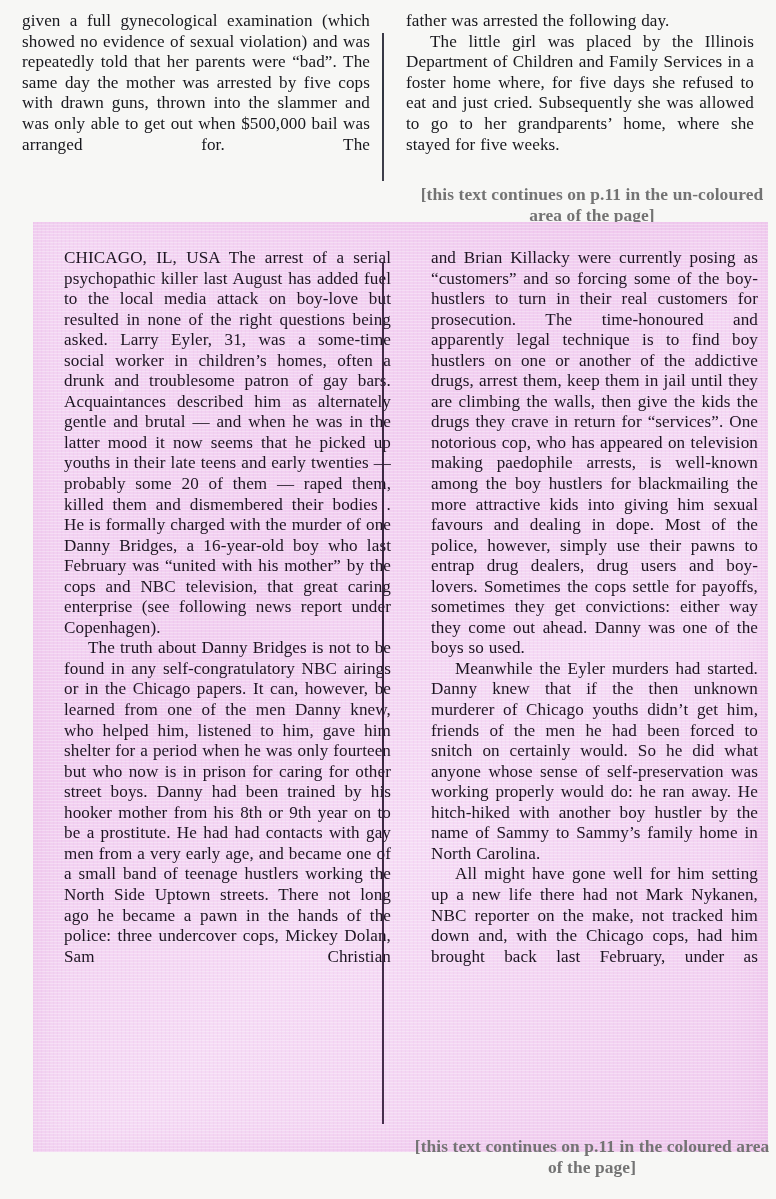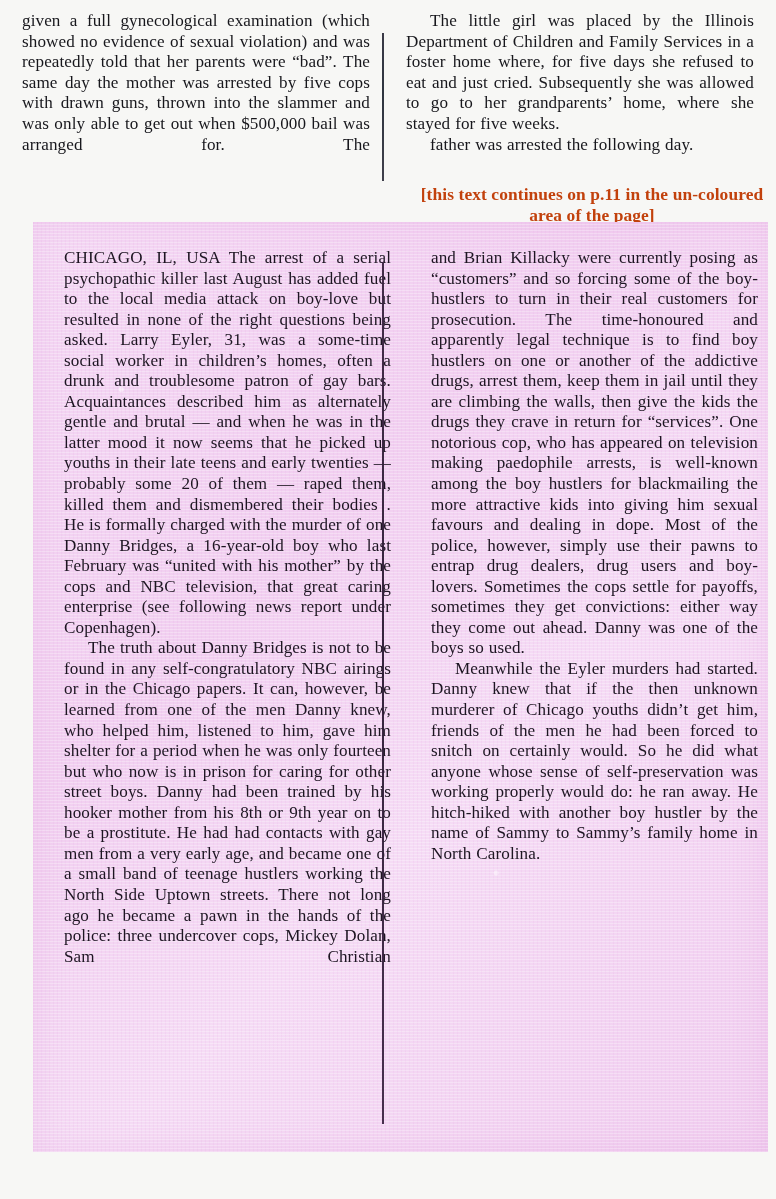--- a/index.html
+++ b/index.html
@@ -127,21 +127,21 @@
 
   .pink-section p.body {
     color: #1d1522;
     font-size: 17.1px;
     line-height: 20.55px;
   }
 
   
   .annot {
     position: absolute;
-    color: #c2410c;
+    color: #737373;
     font-weight: bold;
     font-size: 17.4px;
     line-height: 21px;
     font-family: "Liberation Serif", "DejaVu Serif", serif;
     text-align: center;
     letter-spacing: .1px;
   }
   .annot-top {
     left: 412px;
     top: 184px;
@@ -170,39 +170,41 @@
 <body>
 
 <div class="page">
 
   <div class="top-section">
     <div class="top-cols">
       <div class="top-col-left">
         <p class="body last-full">given a full gynecological examination (which showed no evidence of sexual violation) and was repeatedly told that her parents were “bad”. The same day the mother was arrested by five cops with drawn guns, thrown into the slammer and was only able to get out when $500,000 bail was arranged for. The</p>
       </div>
       <div class="top-col-right">
+        <p class="body">father was arrested the following day.</p>
         <p class="body indent">The little girl was placed by the Illinois Department of Children and Family Services in a foster home where, for five days she refused to eat and just cried. Subsequently she was allowed to go to her grandparents’ home, where she stayed for five weeks.</p>
-        <p class="body">father was arrested the following day.</p>
       </div>
     </div>
     <div class="rule-top"></div>
   </div>
 
   <div class="annot annot-top">[this text continues on p.11  in the un-coloured area of the page]</div>
 
   <div class="pink-section">
     <div class="pink-cols">
       <div class="pink-col-left">
         <p class="body">CHICAGO, IL, USA The arrest of a serial psychopathic killer last August has added fuel to the local media attack on boy-love but resulted in none of the right questions being asked. Larry Eyler, 31, was a some-time social worker in children’s homes, often a drunk and troublesome patron of gay bars. Acquaintances described him as alternately gentle and brutal — and when he was in the latter mood it now seems that he picked up youths in their late teens and early twenties — probably some 20 of them — raped them, killed them and dismembered their bodies . He is formally charged with the murder of one Danny Bridges, a 16-year-old boy who last February was “united with his mother” by the cops and NBC television, that great caring enterprise (see following news report under Copenhagen).</p>
         <p class="body indent last-full">The truth about Danny Bridges is not to be found in any self-congratulatory NBC airings or in the Chicago papers. It can, however, be learned from one of the men Danny knew, who helped him, listened to him, gave him shelter for a period when he was only fourteen but who now is in prison for caring for other street boys. Danny had been trained by his hooker mother from his 8th or 9th year on to be a prostitute. He had had contacts with gay men from a very early age, and became one of a small band of teenage hustlers working the North Side Uptown streets. There not long ago he became a pawn in the hands of the police: three undercover cops, Mickey Dolan, Sam Christian</p>
       </div>
       <div class="pink-col-right">
         <p class="body">and Brian Killacky were currently posing as “customers” and so forcing some of the boy-hustlers to turn in their real customers for prosecution. The time-honoured and apparently legal technique is to find boy hustlers on one or another of the addictive drugs, arrest them, keep them in jail until they are climbing the walls, then give the kids the drugs they crave in return for “services”. One notorious cop, who has appeared on television making paedophile arrests, is well-known among the boy hustlers for blackmailing the more attractive kids into giving him sexual favours and dealing in dope. Most of the police, however, simply use their pawns to entrap drug dealers, drug users and boy-lovers. Sometimes the cops settle for payoffs, sometimes they get convictions: either way they come out ahead. Danny was one of the boys so used.</p>
         <p class="body indent">Meanwhile the Eyler murders had started. Danny knew that if the then unknown murderer of Chicago youths didn’t get him, friends of the men he had been forced to snitch on certainly would. So he did what anyone whose sense of self-preservation was working properly would do: he ran away. He hitch-hiked with another boy hustler by the name of Sammy to Sammy’s family home in North Carolina.</p>
+        <p class="body indent last-full">All might have gone well for him setting up a new life there had not Mark Nykanen, NBC reporter on the make, not tracked him down and, with the Chicago cops, had him brought back last February, under as</p>
       </div>
     </div>
     <div class="rule-pink"></div>
   </div>
 
+  <div class="annot annot-bottom">[this text continues on p.11  in the coloured area of the page]</div>
 
   <div class="folio">10</div>
 
 </div>
 
 </body></html>

